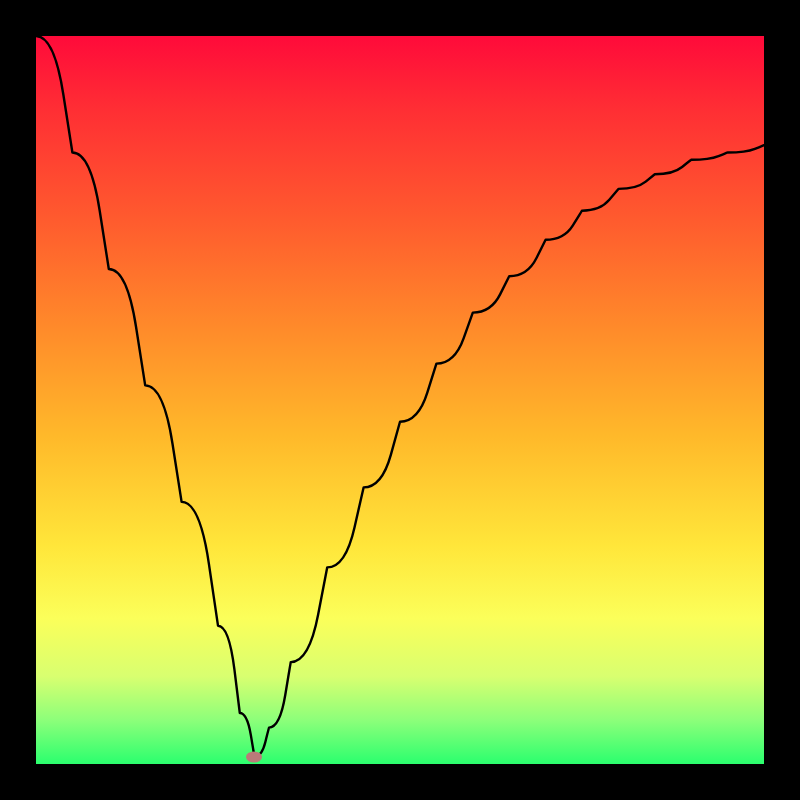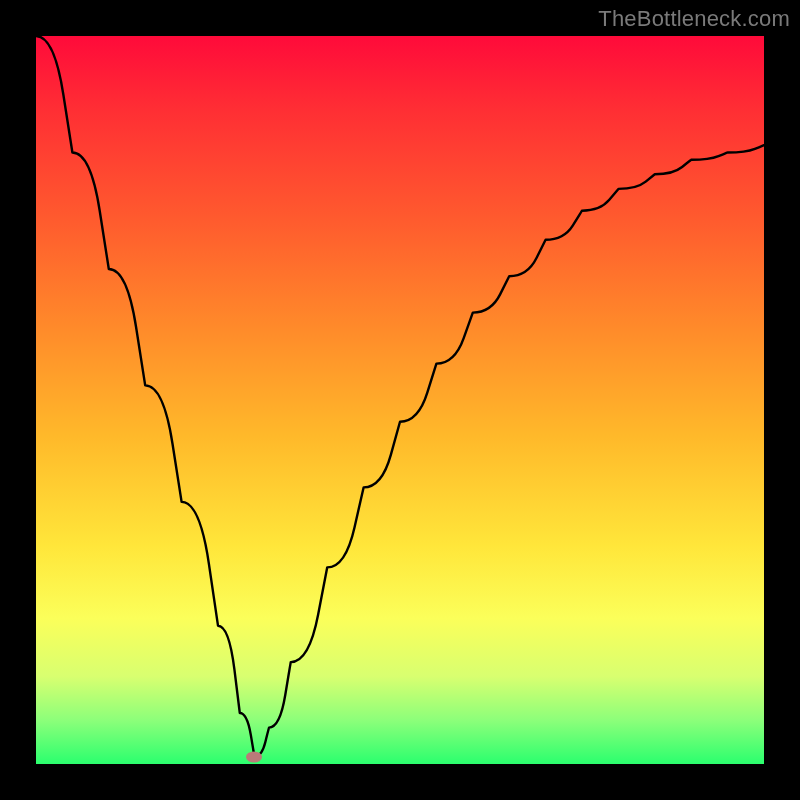--- a/index.html
+++ b/index.html
@@ -61,21 +61,20 @@
     height: 11px;
     background: #bb7a79;
     border-radius: 50% / 50%;
     transform: translate(-50%, -50%);
   }
 </style>
 </head>
 <body>
 
 <div class="frame">
-  <div class="watermark">TheBottleneck.com</div>
 
   <div class="plot">
     <svg class="curve" viewBox="0 0 728 728" preserveAspectRatio="none">
       <path id="curve-path" fill="none" stroke="#000" stroke-width="2.4" stroke-linecap="round" stroke-linejoin="round" d="M 0.0 0.0 Q 18.2 0.0 27.3 58.2 T 36.4 116.5 Q 54.6 116.5 63.7 174.7 T 72.8 233.0 Q 91.0 233.0 100.1 291.2 T 109.2 349.4 Q 127.4 349.4 136.5 407.7 T 145.6 465.9 Q 163.8 465.9 172.9 527.8 T 182.0 589.7 Q 192.9 589.7 198.4 633.4 T 203.8 677.0 Q 211.1 677.0 214.8 698.9 T 218.4 720.7 Q 225.7 720.7 229.3 706.2 T 233.0 691.6 Q 243.9 691.6 249.3 658.8 T 254.8 626.1 Q 273.0 626.1 282.1 578.8 T 291.2 531.4 Q 309.4 531.4 318.5 491.4 T 327.6 451.4 Q 345.8 451.4 354.9 418.6 T 364.0 385.8 Q 382.2 385.8 391.3 356.7 T 400.4 327.6 Q 418.6 327.6 427.7 302.1 T 436.8 276.6 Q 455.0 276.6 464.1 258.4 T 473.2 240.2 Q 491.4 240.2 500.5 222.0 T 509.6 203.8 Q 527.8 203.8 536.9 189.3 T 546.0 174.7 Q 564.2 174.7 573.3 163.8 T 582.4 152.9 Q 600.6 152.9 609.7 145.6 T 618.8 138.3 Q 637.0 138.3 646.1 131.0 T 655.2 123.8 Q 673.4 123.8 682.5 120.1 T 691.6 116.5 Q 709.8 116.5 718.9 112.8 T 728.0 109.2"></path>
     </svg>
     <div id="min-marker" class="marker" style="left: 218.4px; top: 720.72px;"></div>
   </div>
 </div>
 
 </body></html>

